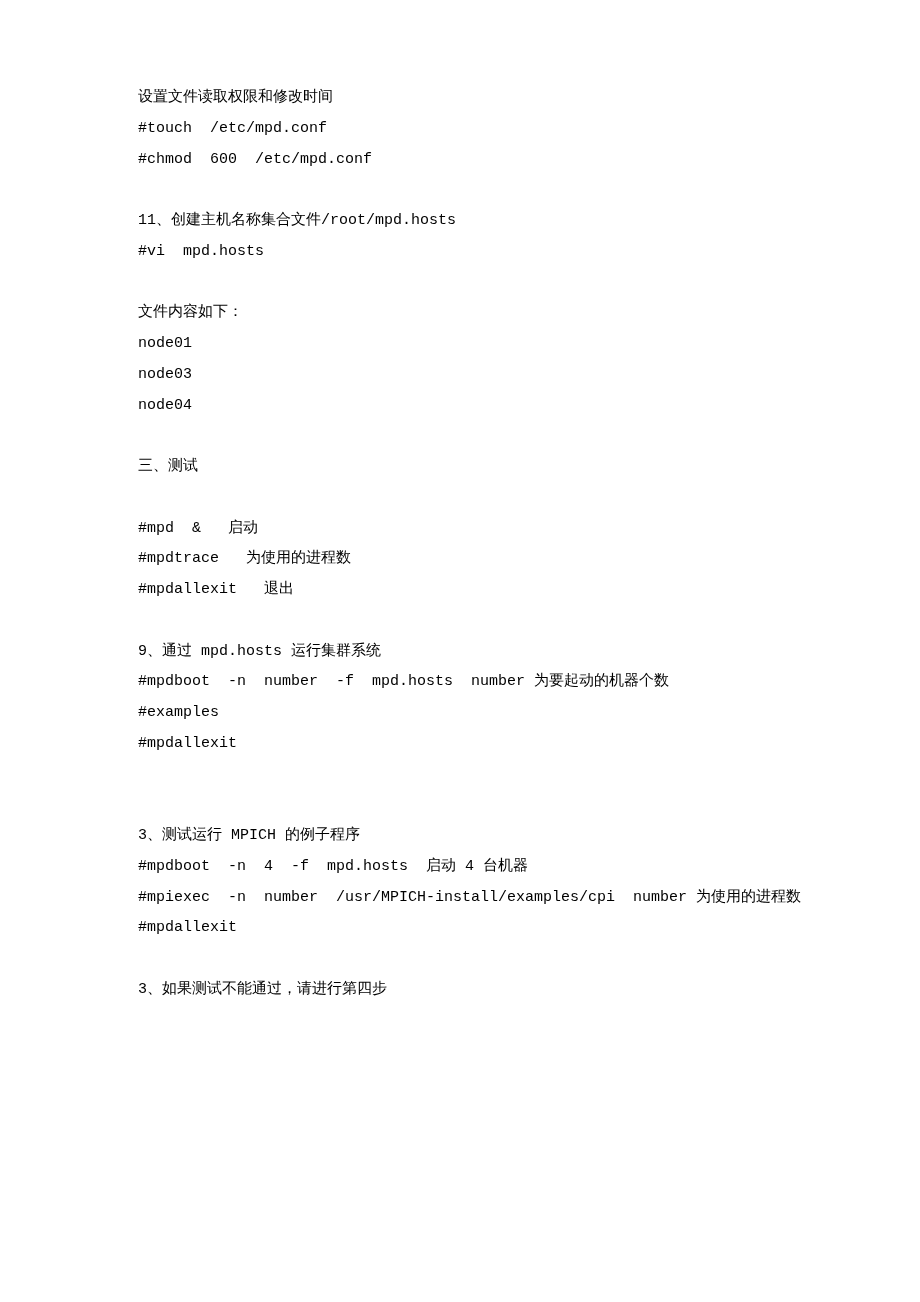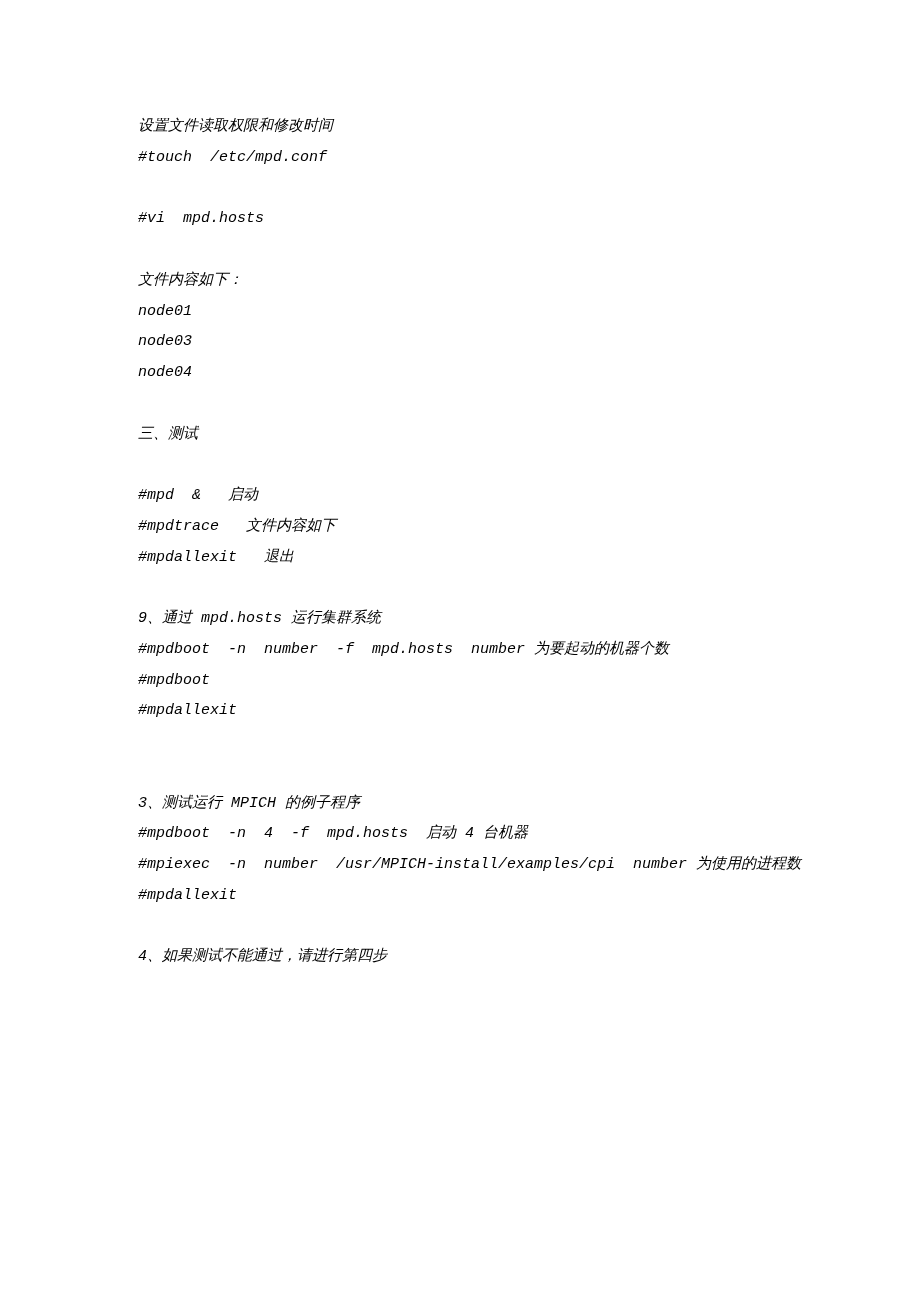--- a/index.html
+++ b/index.html
@@ -8,55 +8,56 @@
     background: #ffffff;
     font-family: "SimSun", "宋体", "Courier New", monospace;
     font-size: 15px;
     color: #000000;
     line-height: 2.05;
   }
   .page {
     width: 832px;
     min-height: 1302px;
     box-sizing: border-box;
-    padding: 112px 138px 0 138px;
-    font-style: italic;
+    padding: 83px 138px 0 138px;
   }
   .line {
     white-space: pre;
   }
   .blank {
     height: 2.05em;
   }
 </style>
 </head>
 <body>
 
 <div class="page">
   <div class="line">设置文件读取权限和修改时间</div>
   <div class="line">#touch  /etc/mpd.conf</div>
+  <div class="line">#chmod  600  /etc/mpd.conf</div>
   <div class="blank"></div>
+  <div class="line">11、创建主机名称集合文件/root/mpd.hosts</div>
   <div class="line">#vi  mpd.hosts</div>
   <div class="blank"></div>
   <div class="line">文件内容如下：</div>
   <div class="line">node01</div>
   <div class="line">node03</div>
   <div class="line">node04</div>
   <div class="blank"></div>
   <div class="line">三、测试</div>
   <div class="blank"></div>
   <div class="line">#mpd  &amp;   启动</div>
-  <div class="line">#mpdtrace   文件内容如下</div>
+  <div class="line">#mpdtrace   为使用的进程数</div>
   <div class="line">#mpdallexit   退出</div>
   <div class="blank"></div>
   <div class="line">9、通过 mpd.hosts 运行集群系统</div>
   <div class="line">#mpdboot  -n  number  -f  mpd.hosts  number 为要起动的机器个数</div>
-  <div class="line">#mpdboot</div>
+  <div class="line">#examples</div>
   <div class="line">#mpdallexit</div>
   <div class="blank"></div>
   <div class="blank"></div>
   <div class="line">3、测试运行 MPICH 的例子程序</div>
   <div class="line">#mpdboot  -n  4  -f  mpd.hosts  启动 4 台机器</div>
   <div class="line">#mpiexec  -n  number  /usr/MPICH-install/examples/cpi  number 为使用的进程数</div>
   <div class="line">#mpdallexit</div>
   <div class="blank"></div>
-  <div class="line">4、如果测试不能通过，请进行第四步</div>
+  <div class="line">3、如果测试不能通过，请进行第四步</div>
 </div>
 
 </body></html>

